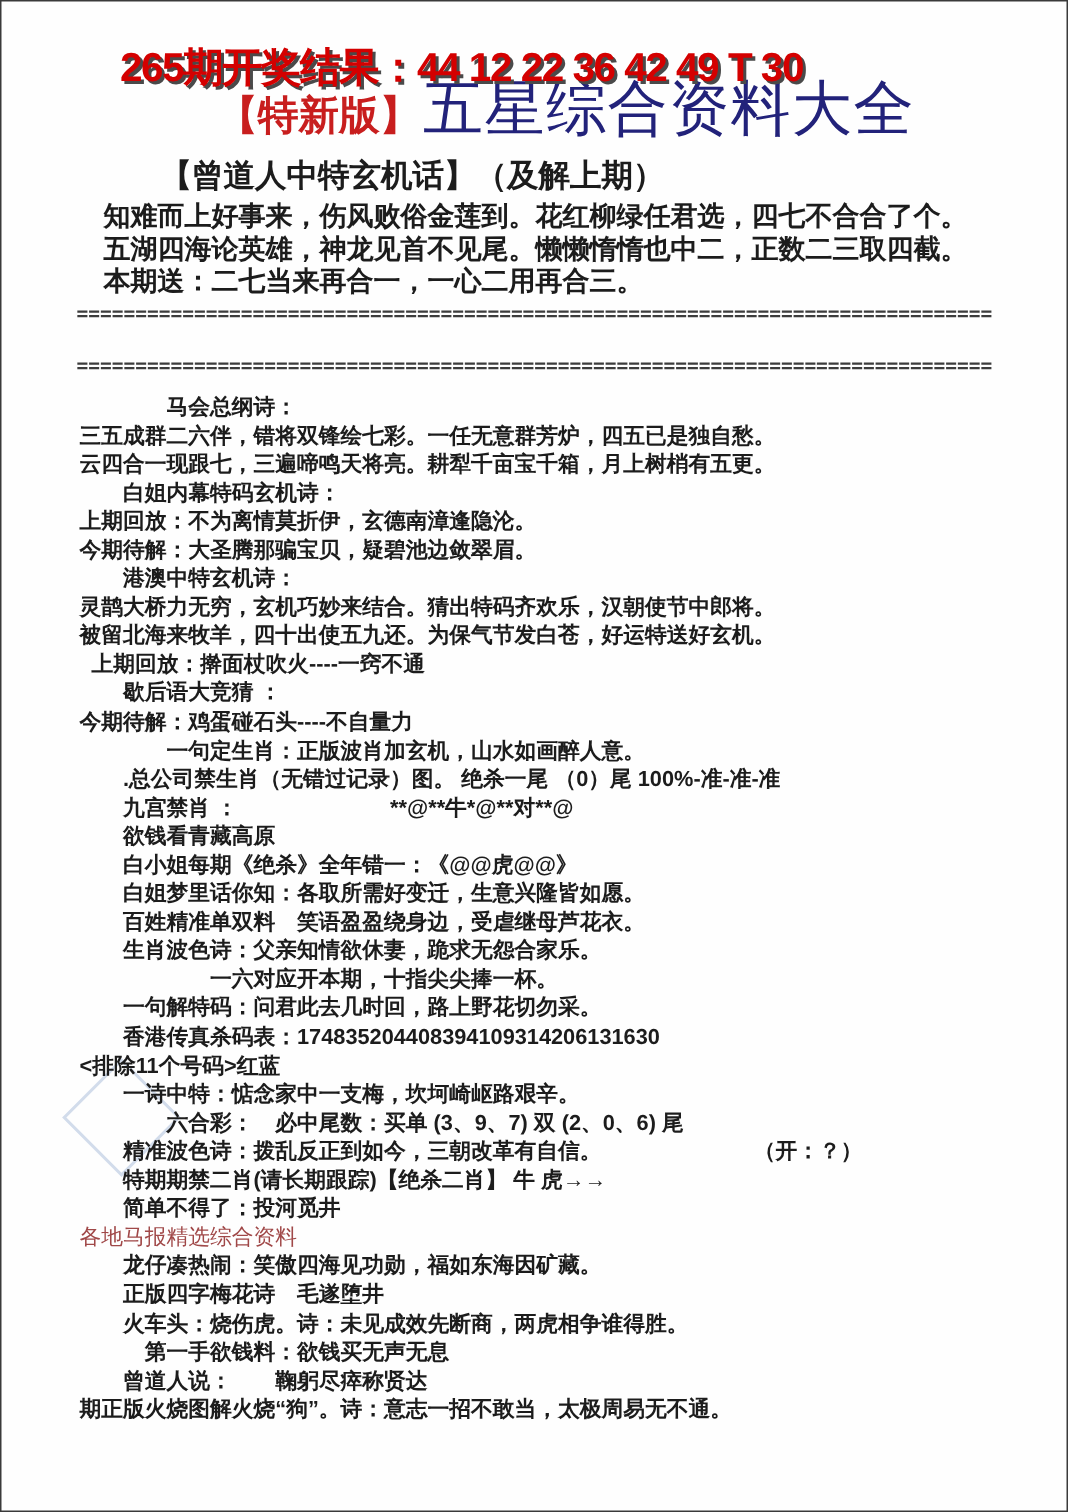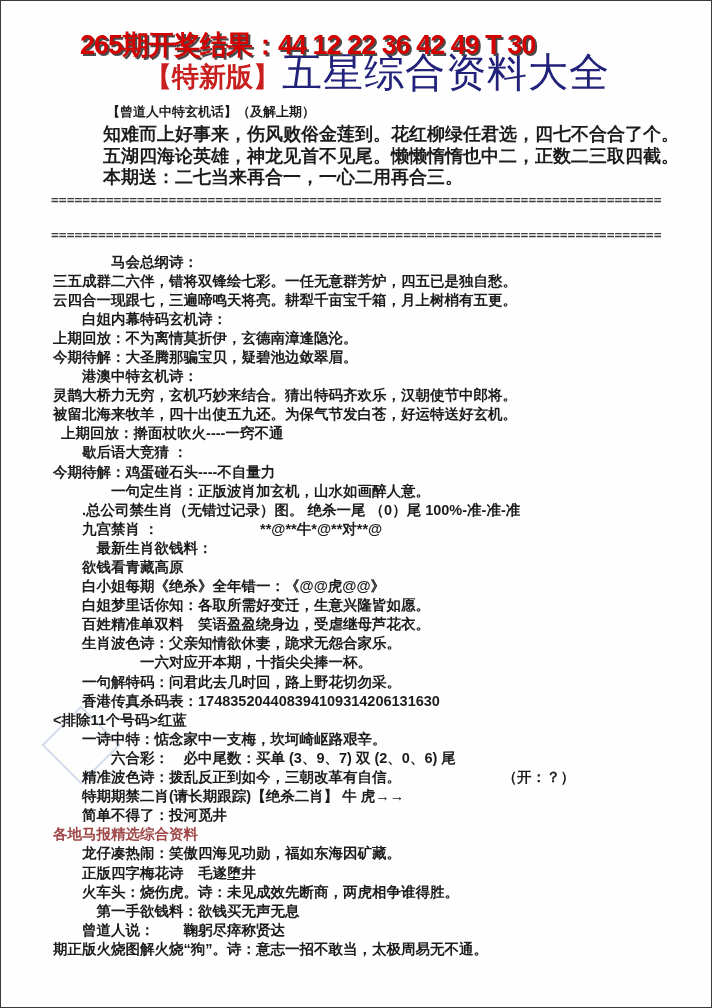--- a/index.html
+++ b/index.html
@@ -31,41 +31,41 @@
     padding-bottom:5px;white-space:pre;
   }
   .main-title{
     font-family:"Liberation Serif","DejaVu Serif",serif;
     font-size:40px;font-weight:500;letter-spacing:1px;
     color:var(--title-navy,#22227a);
     white-space:pre;
   }
   .subtitle{
     margin-top:3px;padding-left:106px;
-    font-size:13px;font-weight:bold;white-space:pre;
+    font-size:21px;font-weight:bold;white-space:pre;
     position:relative;z-index:1;
   }
-  .intro{margin-top:3px;padding-left:68px;position:relative;z-index:1;margin-left:34px;}
+  .intro{margin-top:3px;padding-left:68px;position:relative;z-index:1;}
   .intro .iline{
     font-size:18px;font-weight:bold;line-height:21.5px;white-space:pre;
   }
   .divider{
     padding-left:50px;margin-top:4px;
     font-family:"DejaVu Sans Mono","Liberation Mono",monospace;
     font-size:13px;font-weight:bold;color:#3c3c3c;
     letter-spacing:0;line-height:14px;white-space:pre;
     position:relative;z-index:1;
   }
   .divider.d2{margin-top:21px;}
   .content{margin-top:11px;padding-left:52px;padding-right:24px;position:relative;z-index:1;}
   .content .line{
     font-size:14.5px;font-weight:600;line-height:19.1px;
     white-space:pre-wrap;
   }
-  .content .line .s-maroon{color:var(--maroon,#a04848);font-weight:bold;}
+  .content .line .s-maroon{color:var(--maroon,#a04848);font-weight:normal;}
   .watermark{
     position:absolute;left:52px;top:716px;
     width:52px;height:52px;
     border:2px solid var(--wm-blue,#9db4d4);
     transform:rotate(45deg);
     opacity:.45;z-index:0;
   }
 </style>
 </head>
 <body>
@@ -101,21 +101,20 @@
       <div class="line"><span>今期待解：大圣腾那骗宝贝，疑碧池边敛翠眉。</span></div>
       <div class="line"><span>　　港澳中特玄机诗：</span></div>
       <div class="line"><span>灵鹊大桥力无穷，玄机巧妙来结合。猜出特码齐欢乐，汉朝使节中郎将。</span></div>
       <div class="line"><span>被留北海来牧羊，四十出使五九还。为保气节发白苍，好运特送好玄机。</span></div>
       <div class="line"><span>  上期回放：擀面杖吹火----一窍不通</span></div>
       <div class="line"><span>　　歇后语大竞猜 ：</span></div>
       <div class="line"><span>今期待解：鸡蛋碰石头----不自量力</span></div>
       <div class="line"><span>　　　　一句定生肖：正版波肖加玄机，山水如画醉人意。</span></div>
       <div class="line"><span>　　.总公司禁生肖（无错过记录）图。 绝杀一尾 （0）尾 100%-准-准-准</span></div>
       <div class="line"><span>　　九宫禁肖 ：　　　　　　　**@**牛*@**对**@</span></div>
-      <div class="line"><span>　　　最新生肖欲钱料：</span></div>
       <div class="line"><span>　　欲钱看青藏高原</span></div>
       <div class="line"><span>　　白小姐每期《绝杀》全年错一：《@@虎@@》</span></div>
       <div class="line"><span>　　白姐梦里话你知：各取所需好变迁，生意兴隆皆如愿。</span></div>
       <div class="line"><span>　　百姓精准单双料　笑语盈盈绕身边，受虐继母芦花衣。</span></div>
       <div class="line"><span>　　生肖波色诗：父亲知情欲休妻，跪求无怨合家乐。</span></div>
       <div class="line"><span>　　　　　　一六对应开本期，十指尖尖捧一杯。</span></div>
       <div class="line"><span>　　一句解特码：问君此去几时回，路上野花切勿采。</span></div>
       <div class="line"><span>　　香港传真杀码表：174835204408394109314206131630</span></div>
       <div class="line"><span>&lt;排除11个号码&gt;红蓝</span></div>
       <div class="line"><span>　　一诗中特：惦念家中一支梅，坎坷崎岖路艰辛。</span></div>

